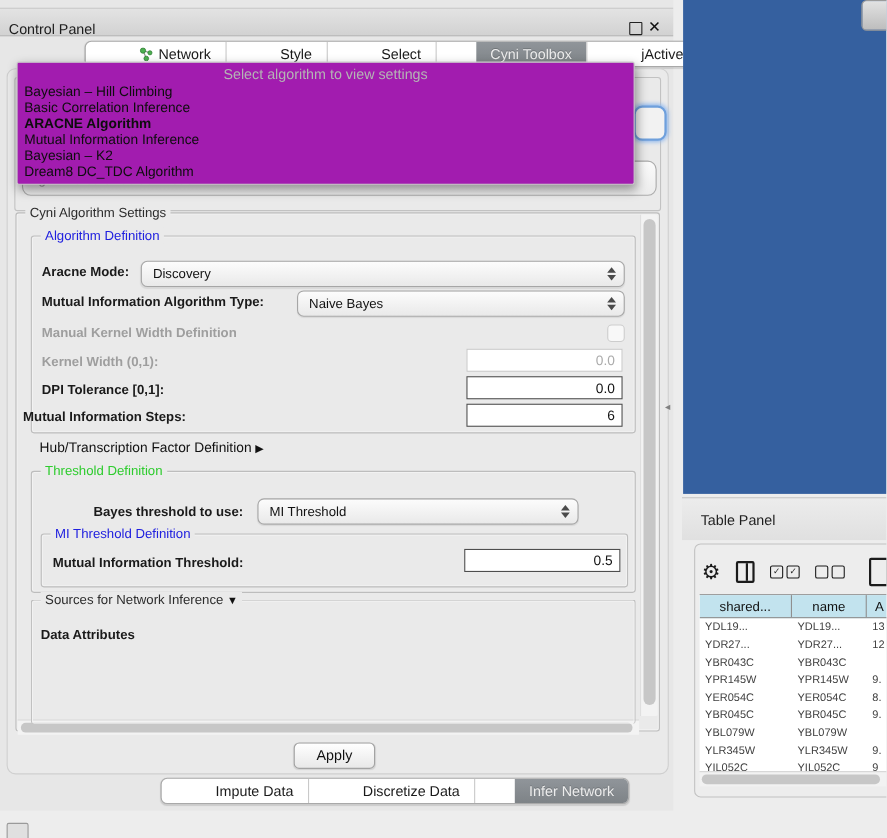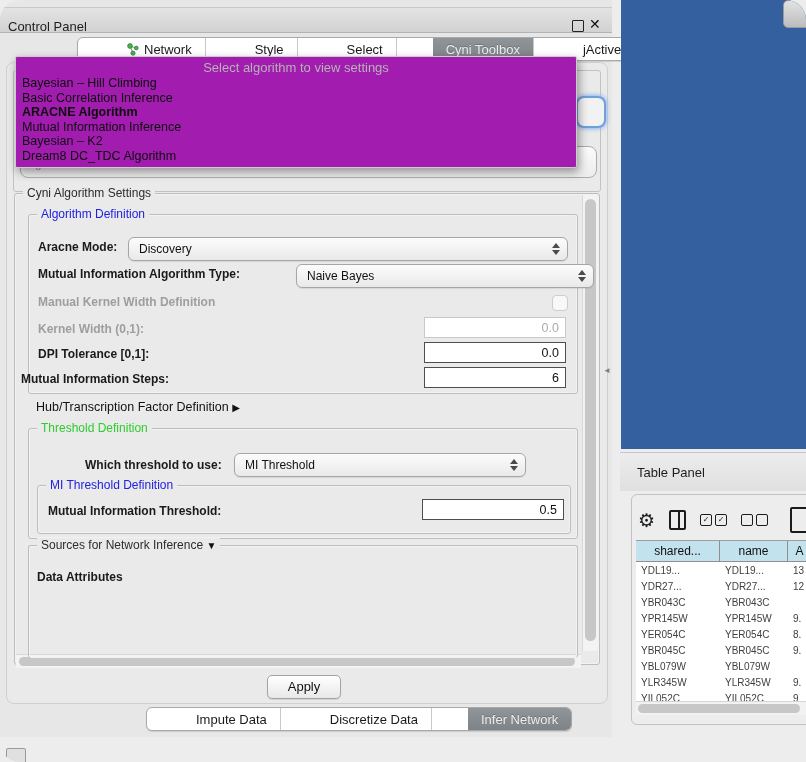--- a/index.html
+++ b/index.html
@@ -1,17 +1,17 @@
 <!DOCTYPE html>
 <html style="--accent-blue: #2121DF; --accent-green: #2ECC2E; --sel-blue: #3B69D6; --frame-blue: #35609F; --thead-blue: #C2E3EE;"><head>
 <meta charset="utf-8">
 <style>
   html,body{margin:0;padding:0;}
   body{font-family:"Liberation Sans","DejaVu Sans",sans-serif;background:#EDEDED;}
-  #screen{position:relative;width:806px;height:762px;overflow:hidden;background:#EDEDED;border-radius:20px;}
+  #screen{position:relative;width:806px;height:762px;overflow:hidden;background:#EDEDED;}
   .abs{position:absolute;}
 
   
   #control-panel{left:0;top:0;width:612px;height:737px;background:#E7E7E7;}
   #cp-titlebar{left:0;top:7px;width:612px;height:24px;background:linear-gradient(#E3E3E3,#D2D2D2);border-top:1px solid #C9C9C9;border-bottom:1px solid #B3B3B3;}
   #cp-title{left:8px;top:11px;font-size:13px;color:#1d1d1d;}
   #float-icon{left:572px;top:12px;width:10px;height:10px;border:1.5px solid #222;border-radius:1px;background:transparent;}
   #close-icon{left:589px;top:8px;font-size:14px;font-weight:bold;color:#111;}
 
   
@@ -169,21 +169,21 @@
     </div>
     <span class="form-label" style="left:38px;top:240px;">Aracne Mode:</span>
     <div class="combo" style="left:128px;top:237px;width:440px;height:24px;">
       <span>Discovery</span>
       <span class="spin">
           <span class="up"></span>
           <span class="down"></span>
         </span>
     </div>
     <span class="form-label" style="left:38px;top:267px;">Mutual Information Algorithm Type:</span>
-    <div class="combo" style="left:270px;top:264px;width:298px;height:24px;margin-left:26px;">
+    <div class="combo" style="left:270px;top:264px;width:298px;height:24px;">
       <span>Naive Bayes</span>
       <span class="spin">
           <span class="up"></span>
           <span class="down"></span>
         </span>
     </div>
     <span class="form-label disabled" style="left:38px;top:295px;">Manual Kernel Width Definition</span>
     <div class="abs" id="manual-kernel-checkbox"></div>
     <span class="form-label disabled" style="left:38px;top:322px;">Kernel Width (0,1):</span>
     <div class="tfield disabled" style="left:424px;top:317px;width:142px;height:21px;">0.0</div>
@@ -191,21 +191,21 @@
     <div class="tfield" style="left:424px;top:342px;width:142px;height:21px;">0.0</div>
     <span class="form-label" style="left:21px;top:372px;">Mutual Information Steps:</span>
     <div class="tfield" style="left:424px;top:367px;width:142px;height:21px;">6</div>
 
     <span class="abs disclosure" style="left:36px;top:400px;">
       <span>Hub/Transcription Factor Definition</span>&nbsp;<span class="tri">▶</span>
     </span>
 
     <div class="abs groupbox" id="threshold-box">
       <span class="groupbox-label lbl-green">Threshold Definition</span>
-      <span class="form-label" style="left:56px;top:29px;">Which threshold to use:</span>
+      <span class="form-label" style="left:56px;top:29px;">Bayes threshold to use:</span>
       <div class="combo" style="left:205px;top:24px;width:292px;height:24px;">
         <span>MI Threshold</span>
         <span class="spin">
             <span class="up"></span>
             <span class="down"></span>
           </span>
       </div>
       <div class="abs groupbox" id="mithreshold-box">
         <span class="groupbox-label lbl-blue">MI Threshold Definition</span>
         <span class="form-label" style="left:10px;top:18px;">Mutual Information Threshold:</span>

